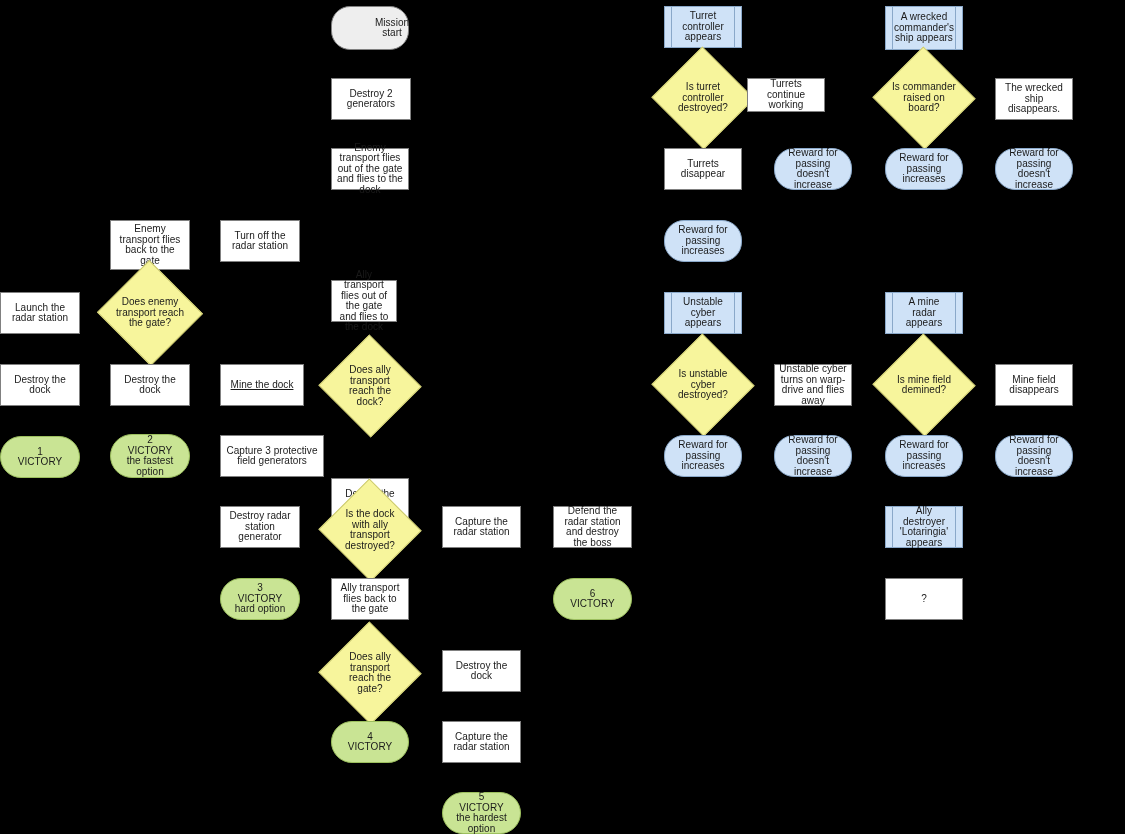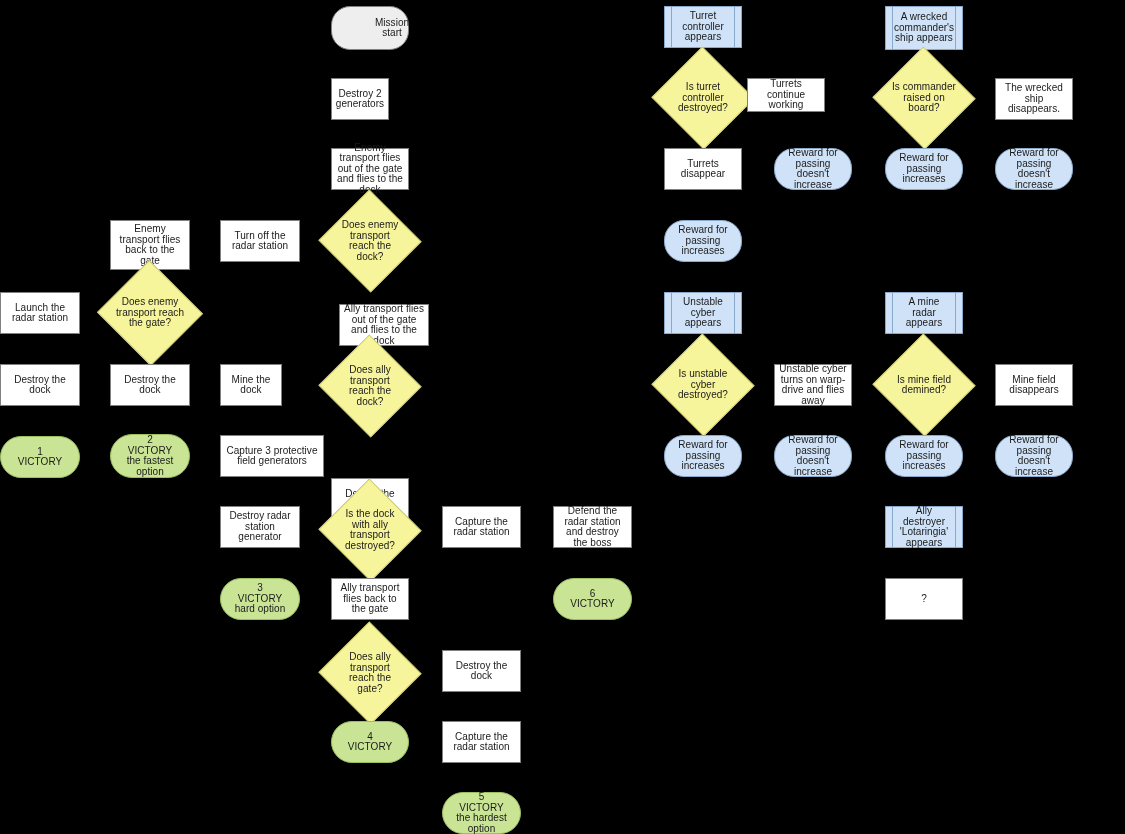--- a/index.html
+++ b/index.html
@@ -94,37 +94,33 @@
     <span class="dm"></span>
     <span class="dt">Does enemy transport reach the gate?</span>
   </div>
 
   <div class="node proc" style="left:110px;top:364px;width:80px;height:42px;">Destroy the dock</div>
   <div class="node victory" style="left:110px;top:434px;width:80px;height:44px;">2
 VICTORY
 the fastest option</div>
 
   <div class="node proc" style="left:220px;top:220px;width:80px;height:42px;">Turn off the radar station</div>
-  <div class="node proc" style="left:220px;top:364px;width:62px;height:42px;">Mine the dock</div>
+  <div class="node proc" style="left:220px;top:364px;width:84px;height:42px;text-decoration:underline;">Mine the dock</div>
   <div class="node proc" style="left:220px;top:435px;width:104px;height:42px;">Capture 3 protective field generators</div>
   <div class="node proc" style="left:220px;top:506px;width:80px;height:42px;">Destroy radar station generator</div>
   <div class="node victory" style="left:220px;top:578px;width:80px;height:42px;">3
 VICTORY
 hard option</div>
 
   <div class="node term" style="left:331px;top:6px;width:78px;height:44px;">Mission start</div>
-  <div class="node proc" style="left:331px;top:78px;width:58px;height:42px;">Destroy 2 generators</div>
+  <div class="node proc" style="left:331px;top:78px;width:80px;height:42px;">Destroy 2 generators</div>
   <div class="node proc" style="left:331px;top:148px;width:78px;height:42px;">Enemy transport flies out of the gate and flies to the dock</div>
 
-  <div class="node decision" style="left:333px;top:205px;width:74px;height:72px;">
-    <span class="dm"></span>
-    <span class="dt">Does enemy transport reach the dock?</span>
-  </div>
-
-  <div class="node proc" style="left:331px;top:304px;width:90px;height:42px;margin-left:8px;">Ally transport flies out of the gate and flies to the dock</div>
+
+  <div class="node proc" style="left:331px;top:280px;width:66px;height:42px;">Ally transport flies out of the gate and flies to the dock</div>
 
   <div class="node decision" style="left:333px;top:350px;width:74px;height:72px;">
     <span class="dm"></span>
     <span class="dt">Does ally transport reach the dock?</span>
   </div>
 
   <div class="node proc" style="left:331px;top:435px;width:78px;height:42px;margin-top:43px;">Defend the dock</div>
 
   <div class="node decision" style="left:333px;top:494px;width:74px;height:72px;">
     <span class="dm"></span>

